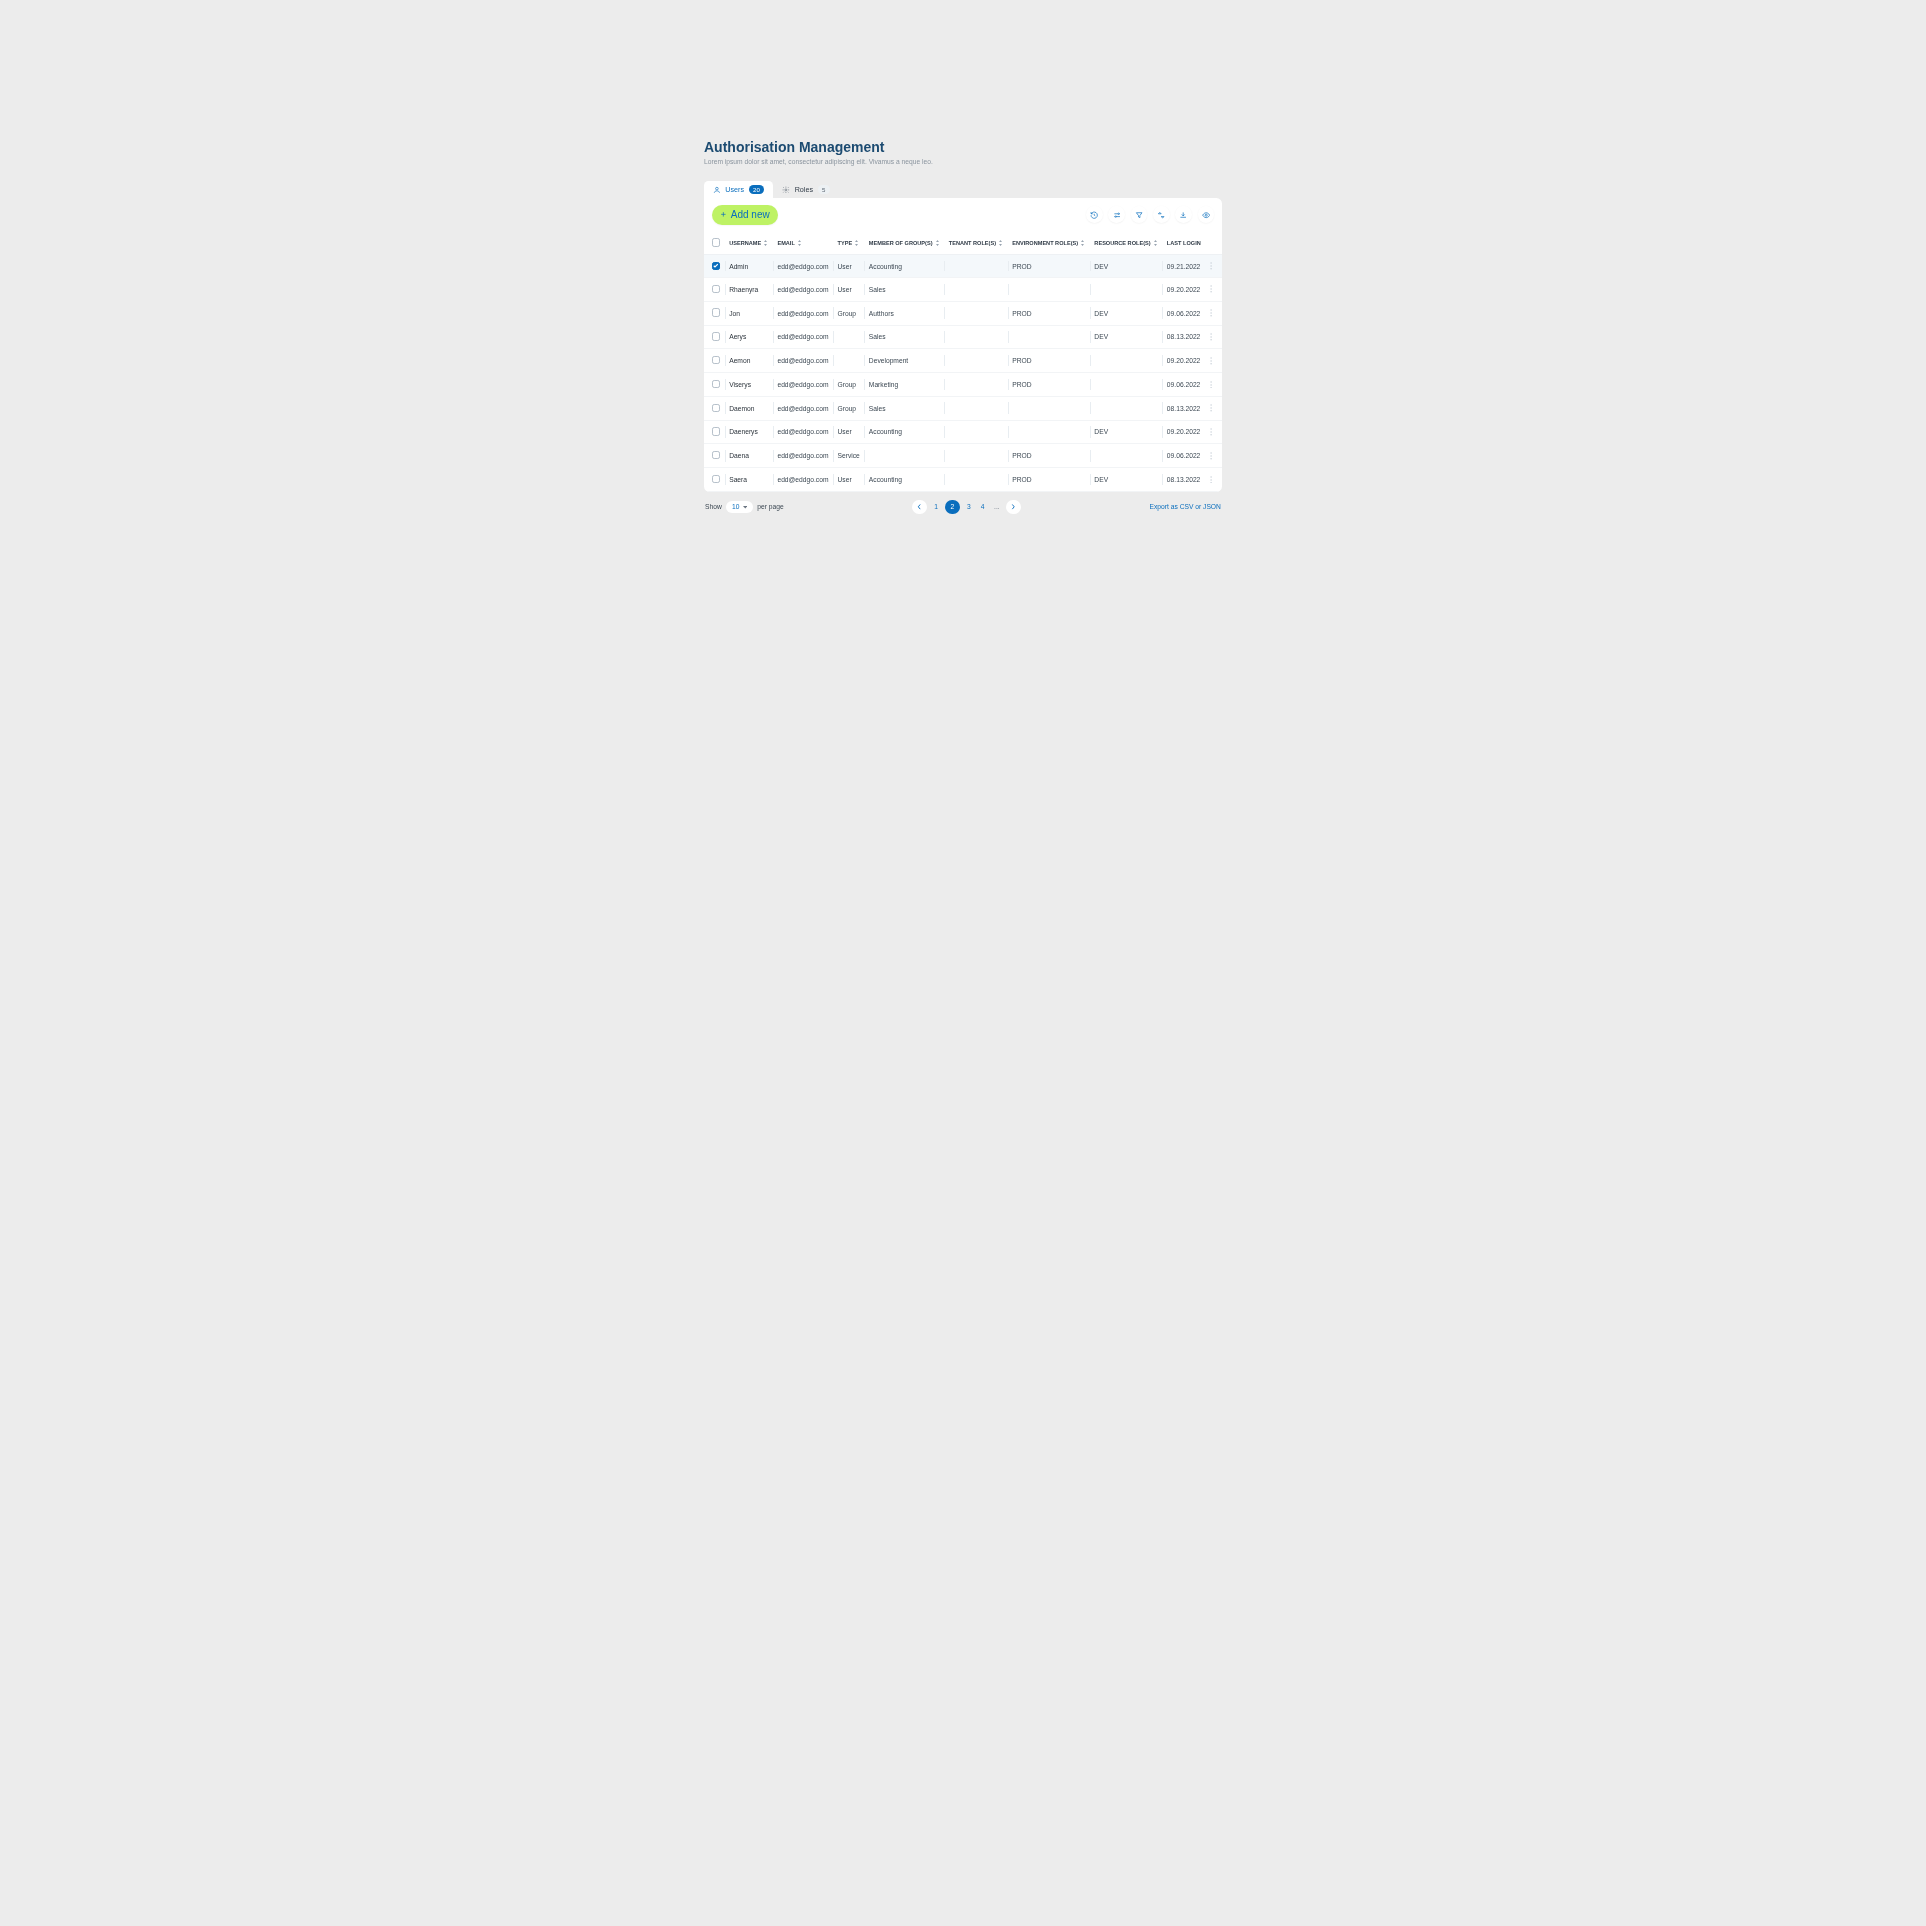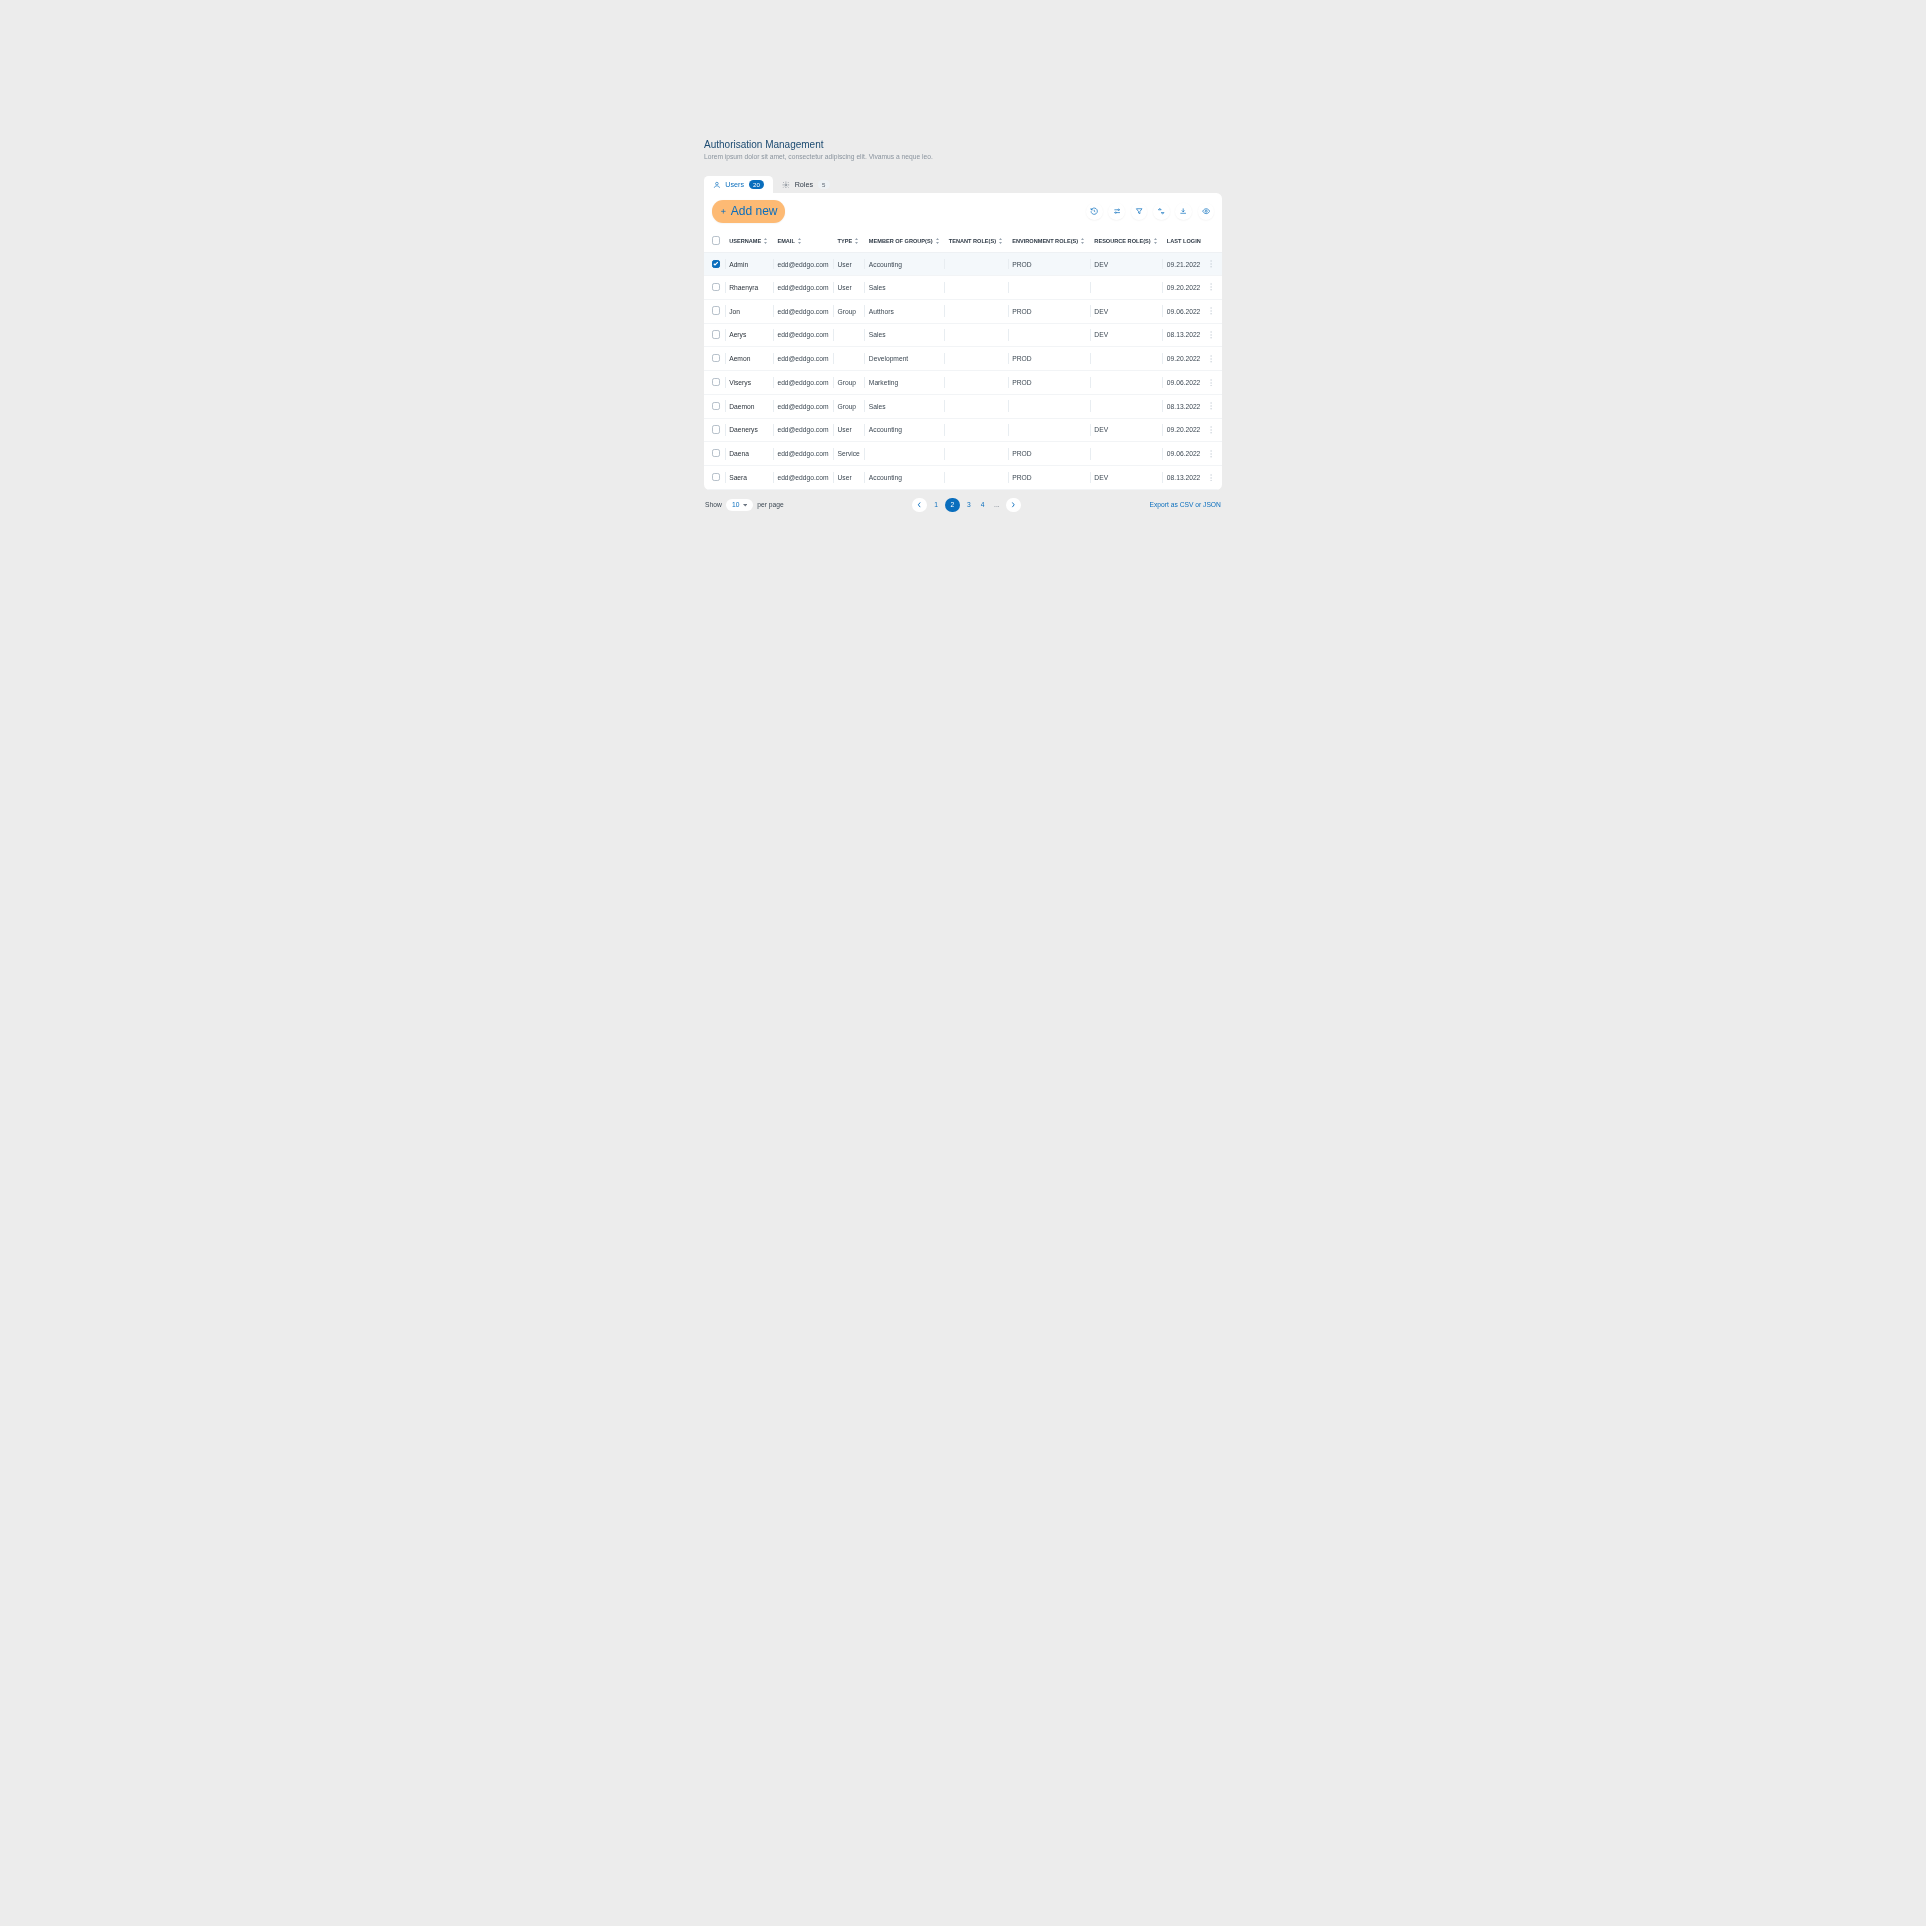--- a/index.html
+++ b/index.html
@@ -8,22 +8,22 @@
   background: #ececec;
   color: #2f3a46;
   font-size: 7.2px;
 }
 .page {
   width: 518px;
   margin: 139px auto 0;
 }
 .header-title {
   color: #1c4b71;
-  font-size: 10px;
-  font-weight: 400;
+  font-size: 14px;
+  font-weight: 700;
   margin-bottom: 3.3px;
 }
 .header-sub {
   color: #8a949e;
   font-size: 6.7px;
   margin-bottom: 15.6px;
 }
 .tabs { display: flex; gap: 0; }
 .tab {
   display: flex; align-items: center; gap: 4.5px;
@@ -48,23 +48,23 @@
   background: #fff;
   border-radius: 0 5.6px 5.6px 5.6px;
   overflow: hidden;
 }
 .toolbar {
   display: flex; justify-content: space-between; align-items: center;
   padding: 6.7px 7.8px;
 }
 .add-btn {
   display: flex; align-items: center; gap: 4.5px;
-  color: #0a6ebd; background: #fdba74;
+  color: #0a6ebd; background: #bef264;
   border: none; cursor: pointer;
-  font-size: 12px; padding: 4.5px 7.8px;
+  font-size: 10px; padding: 4.5px 7.8px;
   border-radius: 11px;
   box-shadow: 0 0.6px 1.7px rgba(0,0,0,0.06);
 }
 .tool-icons { display: flex; gap: 5.6px; }
 .tool-icon {
   width: 16.7px; height: 16.7px; border-radius: 50%;
   background: #fff; display: flex; align-items: center; justify-content: center;
   cursor: pointer; color: #0a6ebd;
   box-shadow: 0 0.6px 1.7px rgba(0,0,0,0.06);
 }

